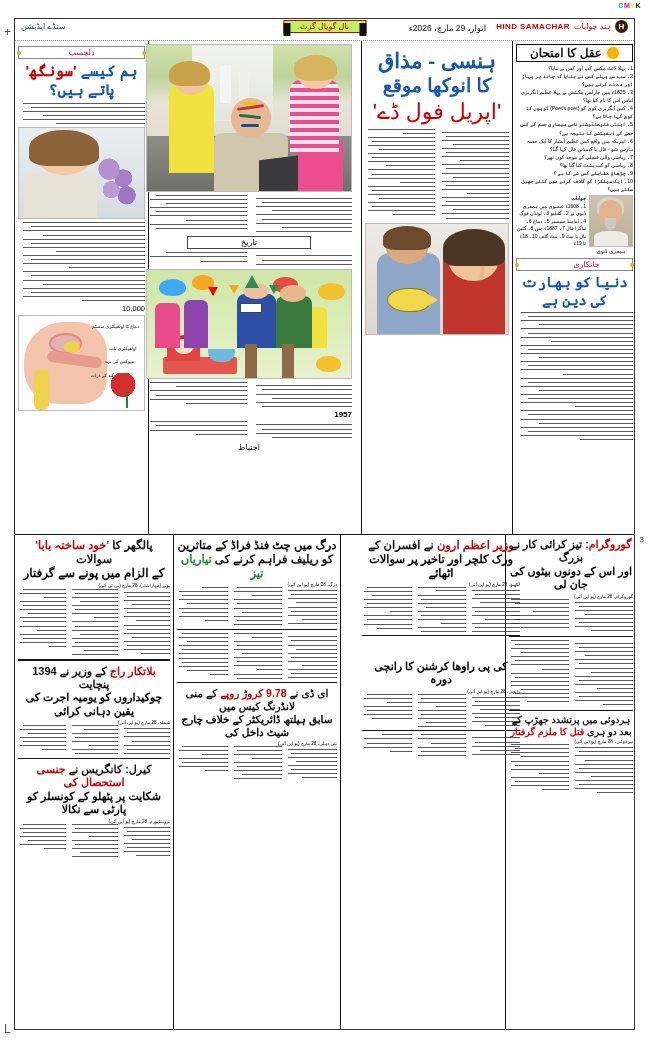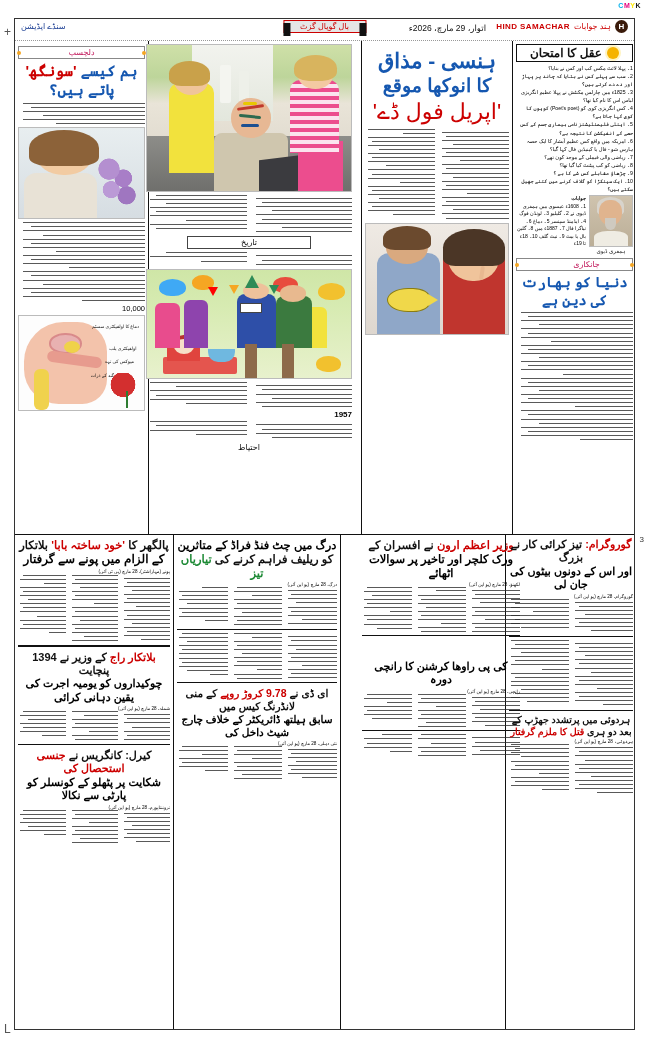--- a/index.html
+++ b/index.html
@@ -19,21 +19,21 @@
 
   
   .sheet { position:absolute; left:14px; top:18px; width:621px; height:1012px;
            border:1px solid #333; background:#fff; }
 
   
   .masthead { position:relative; height:22px; border-bottom:1px dotted #999; }
   .mh-left { position:absolute; left:6px; top:3px; font-size:8px; color:#1c3f94; }
   .mh-center { position:absolute; left:50%; transform:translateX(-50%); top:1px;
      border:1px solid #c00; padding:1px 16px; font-size:8px; color:#c00;
-     background:#e5e5e5; }
+     background:#bef264; }
   .mh-center:before, .mh-center:after{ content:""; position:absolute; top:2px; width:7px;height:13px;background:#111;}
   .mh-center:before{left:-1px;} .mh-center:after{right:-1px;}
   .mh-date { position:absolute; right:148px; top:4px; font-size:8.5px; color:#111; }
   .mh-brand { position:absolute; right:6px; top:1px; display:flex; align-items:center; gap:4px; }
   .mh-brand .en { font-size:8px; font-weight:bold; color:#cc0000; letter-spacing:0.4px; }
   .mh-brand .ur { font-size:8px; color:#cc0000; }
   .logo-circ { width:13px; height:13px; border-radius:50%; background:#3a1a0a;
      color:#fff; font-size:8px; font-weight:bold; display:flex; align-items:center;
      justify-content:center; }
 
@@ -512,21 +512,21 @@
 
     <div class="news-grid">
       <div class="pagenum">3</div>
 
       <div class="col-sep" style="left:158px;"></div>
       <div class="col-sep" style="left:325px;"></div>
       <div class="col-sep" style="left:490px;"></div>
 
       <div class="col" style="left:0;width:158px;">
         <div class="nhead" style="font-size:11.5px;">
-          <span class="k">پالگھر کا </span><span class="r">'خود ساختہ بابا'</span><span class="k"> بلاتکار</span>
+          <span class="k">پالگھر کا </span><span class="r">'خود ساختہ بابا'</span><span class="k"> سوالات</span>
         </div>
         <div class="nhead k" style="font-size:12px;">کے الزام میں پونے سے گرفتار</div>
         <div style="direction:rtl;font-size:4.6px;text-align:right;margin-top:2px;">پونے (مہاراشٹر)، 28 مارچ (پی ٹی آئی)</div>
         <div class="utxt" style="columns:3;column-gap:4px;margin-top:1px;">
           <div class="ln s96"></div>
             <div class="ln s90"></div>
             <div class="ln s96"></div>
             <div class="ln s80"></div>
           <div class="ln s96"></div>
             <div class="ln s90"></div>

